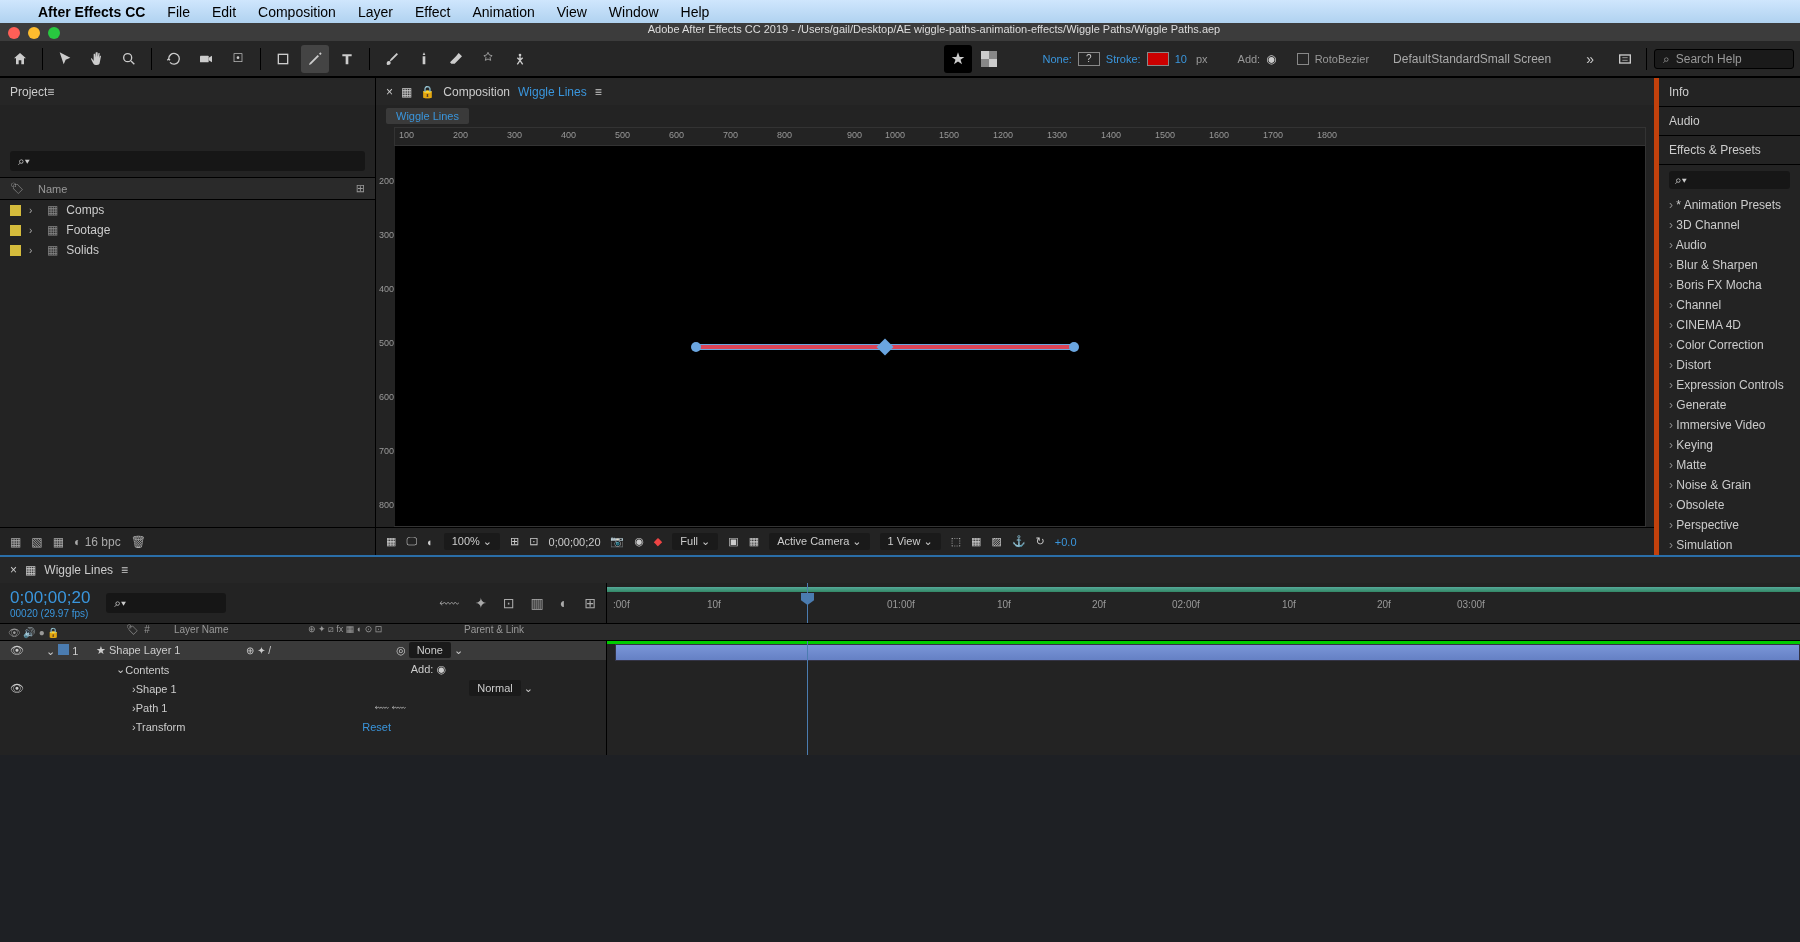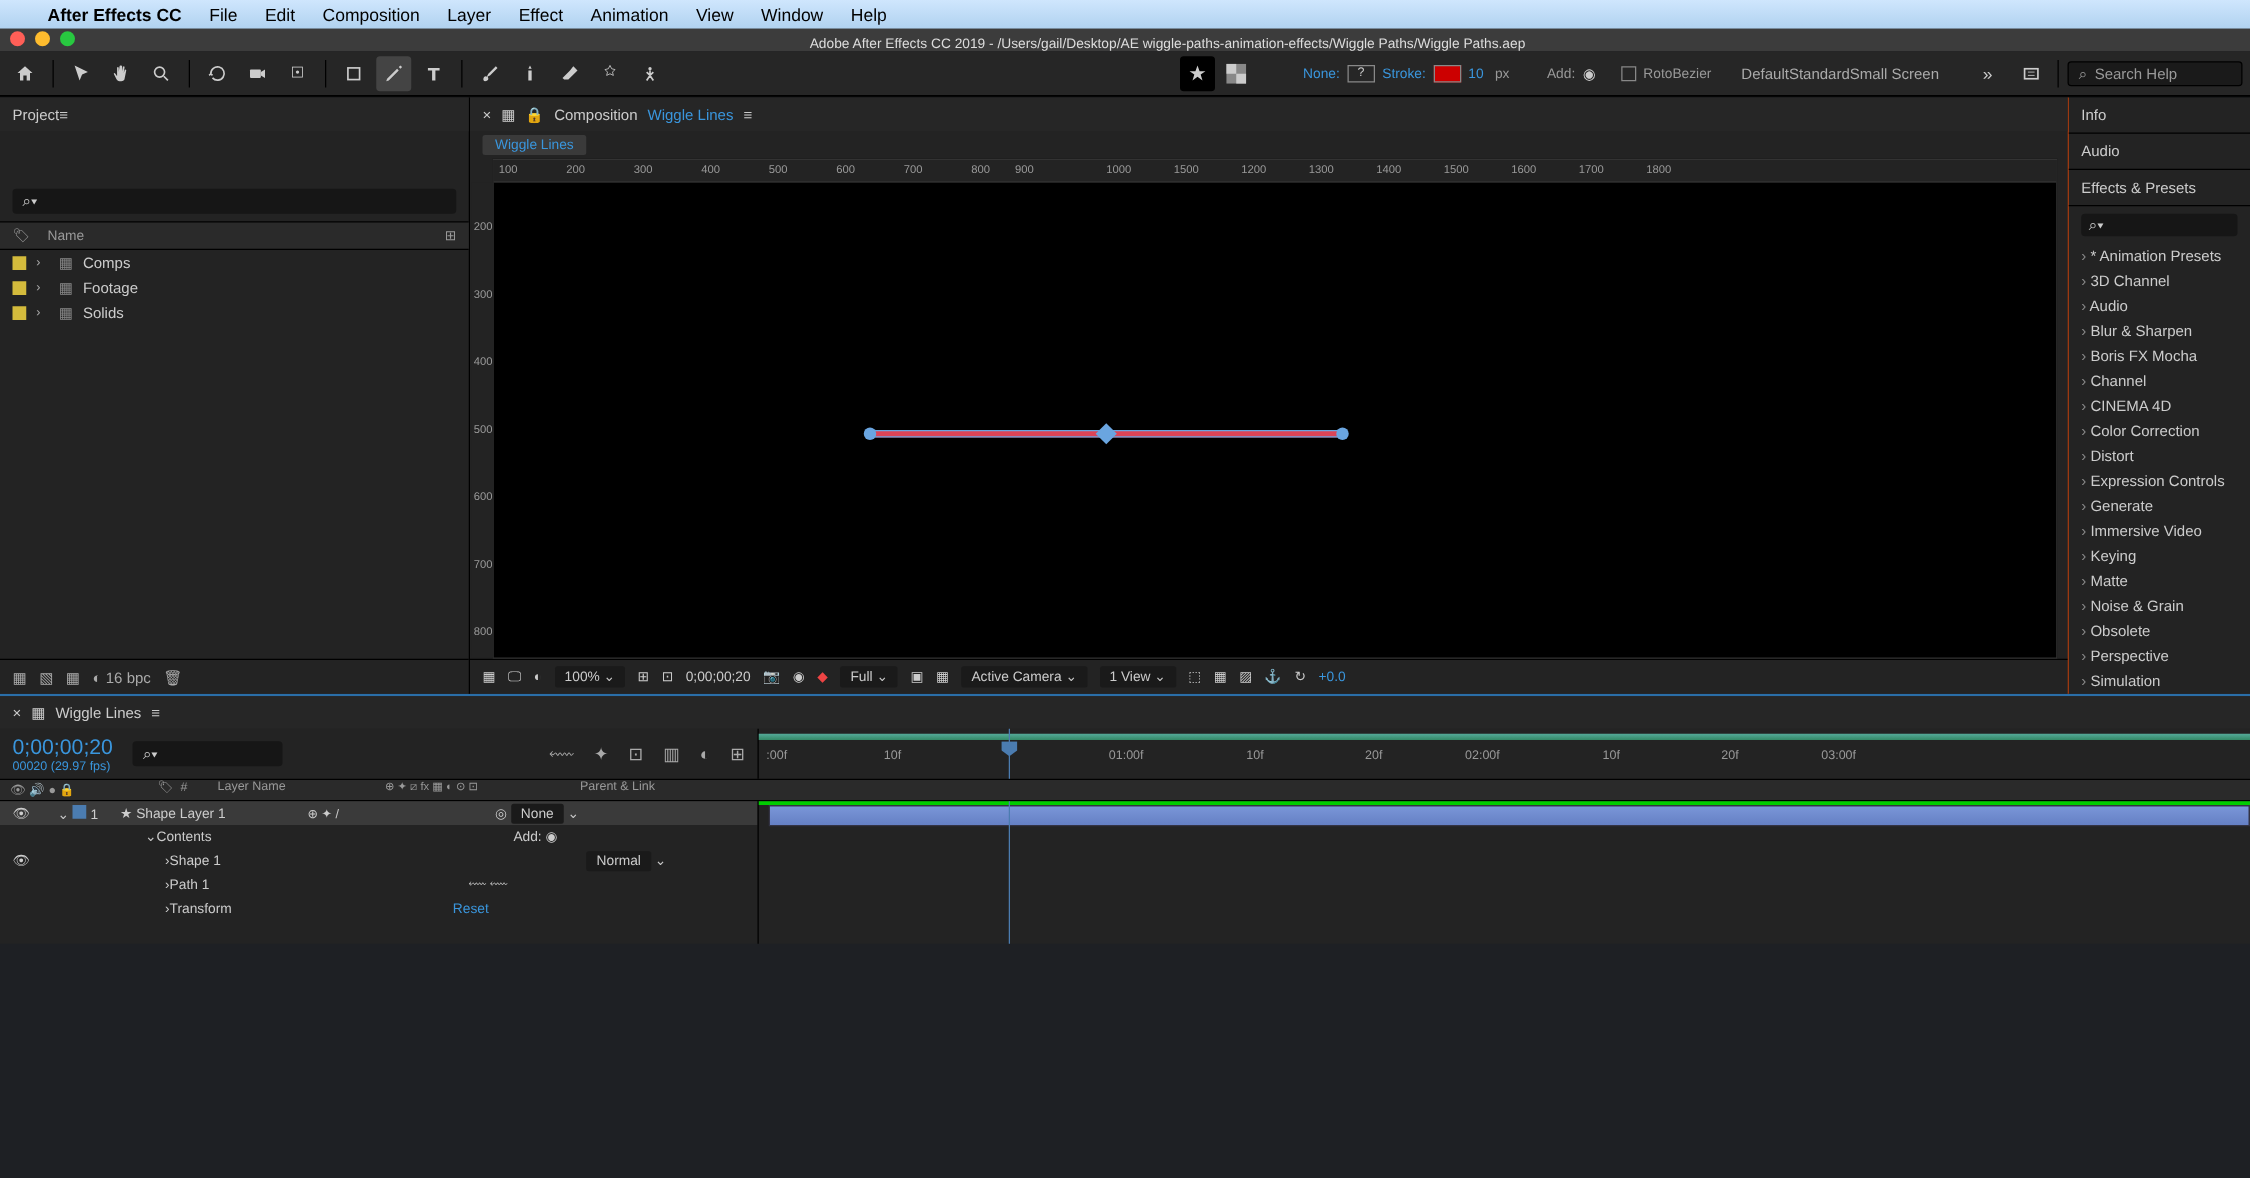--- a/index.html
+++ b/index.html
@@ -3,21 +3,21 @@
 <meta charset="utf-8">
 <style>
 *{margin:0;padding:0;box-sizing:border-box;font-family:-apple-system,"Helvetica Neue",Arial,sans-serif;user-select:none}
 body{background:#1e2024;color:#ccc;font-size:12px;overflow:hidden;width:1800px;height:942px;position:relative}
 .macmenu{background:linear-gradient(#cfe6fd,#b0d2f0);height:23px;display:flex;align-items:center;padding:0 16px;gap:22px;color:#000;font-size:14px}
 .macmenu .apple{font-size:16px}
 .macmenu .app{font-weight:600}
 .traffic{display:flex;gap:8px;padding:4px 8px;align-items:center}
 .traffic span{width:12px;height:12px;border-radius:50%}
 .t-r{background:#ff5f57}.t-y{background:#febc2e}.t-g{background:#28c840}
-.titlebar{background:#3c3c3c;height:18px;display:flex;align-items:flex-end;color:#ddd;font-size:11px}
+.titlebar{background:#3c3c3c;height:18px;display:flex;align-items:flex-start;color:#ddd;font-size:11px}
 .titlebar .title{flex:1;text-align:center}
 .toolbar{background:#262626;height:36px;display:flex;align-items:center;padding:0 6px;gap:4px;border-bottom:1px solid #000}
 .tbtn{width:28px;height:28px;display:flex;align-items:center;justify-content:center;color:#ccc;border-radius:3px}
 .tbtn.active{background:#444}
 .tsep{width:1px;height:22px;background:#000;margin:0 4px}
 .toolbar .right{margin-left:auto;display:flex;align-items:center;gap:3px}
 .lbl{color:#999;font-size:11px;margin:0 3px}
 .lbl.blue{color:#3a96dd}
 .swatch{width:22px;height:14px;border:1px solid #888;display:inline-flex;align-items:center;justify-content:center;color:#ccc;font-size:10px}
 .swatch.red{background:#c00}
@@ -47,21 +47,21 @@
 .hruler span{position:absolute;top:2px}
 .vruler{position:absolute;left:-18px;top:18px;bottom:0;width:18px;background:#232323;font-size:9px;color:#999}
 .vruler span{position:absolute;left:2px}
 .canvas-line{position:absolute;left:300px;top:216px;width:380px;height:6px;background:#dc4457;border:1px solid #6aa5e0}
 .handle{width:10px;height:10px;border-radius:50%;background:#6aa5e0;position:absolute;top:-3px}
 .handle.l{left:-5px}.handle.r{right:-5px}
 .anchor{width:12px;height:12px;background:#6aa5e0;position:absolute;left:50%;top:-4px;transform:translateX(-50%) rotate(45deg)}
 .viewerfoot{height:28px;display:flex;align-items:center;gap:10px;padding:0 10px;color:#ccc;font-size:11px;border-top:1px solid #000}
 .drop{background:#1a1a1a;padding:2px 8px;border-radius:2px}
 .num-blue{color:#3a96dd}
-.rightcol{width:146px;background:#232323;border-left:1px solid #c2410c;display:flex;flex-direction:column}
+.rightcol{width:146px;background:#232323;border-left:5px solid #c2410c;display:flex;flex-direction:column}
 .rpanel{padding:7px 10px;border-bottom:1px solid #000;font-size:12px;color:#ccc}
 .rpanel.bold{font-weight:400}
 .fxsearch{margin:6px 10px;background:#161616;padding:2px 6px;border-radius:3px}
 .fxlist{overflow-y:auto}
 .fxitem{padding:3px 10px;font-size:12px;color:#ccc}
 .fxitem::before{content:"› ";color:#888}
 .timeline{border-top:2px solid #2a6ea8;background:#232323;height:200px;display:flex;flex-direction:column}
 .tl-hdr{height:26px;display:flex;align-items:center;padding:0 10px;gap:8px;background:#262626;font-size:12px}
 .tl-controls{height:40px;display:flex;align-items:center}
 .tl-left{width:606px;display:flex;align-items:center;padding:0 10px;gap:16px}
@@ -305,21 +305,21 @@
     <div class="viewer">
       <div class="hruler">
         <span style="left:4px">100</span>
           <span style="left:58px">200</span>
           <span style="left:112px">300</span>
           <span style="left:166px">400</span>
           <span style="left:220px">500</span>
           <span style="left:274px">600</span>
           <span style="left:328px">700</span>
           <span style="left:382px">800</span>
-          <span style="left:417px">900</span>
+          <span style="left:452px">900</span>
           <span style="left:490px">1000</span>
           <span style="left:544px">1500</span>
           <span style="left:598px">1200</span>
           <span style="left:652px">1300</span>
           <span style="left:706px">1400</span>
           <span style="left:760px">1500</span>
           <span style="left:814px">1600</span>
           <span style="left:868px">1700</span>
           <span style="left:922px">1800</span>
       </div>

